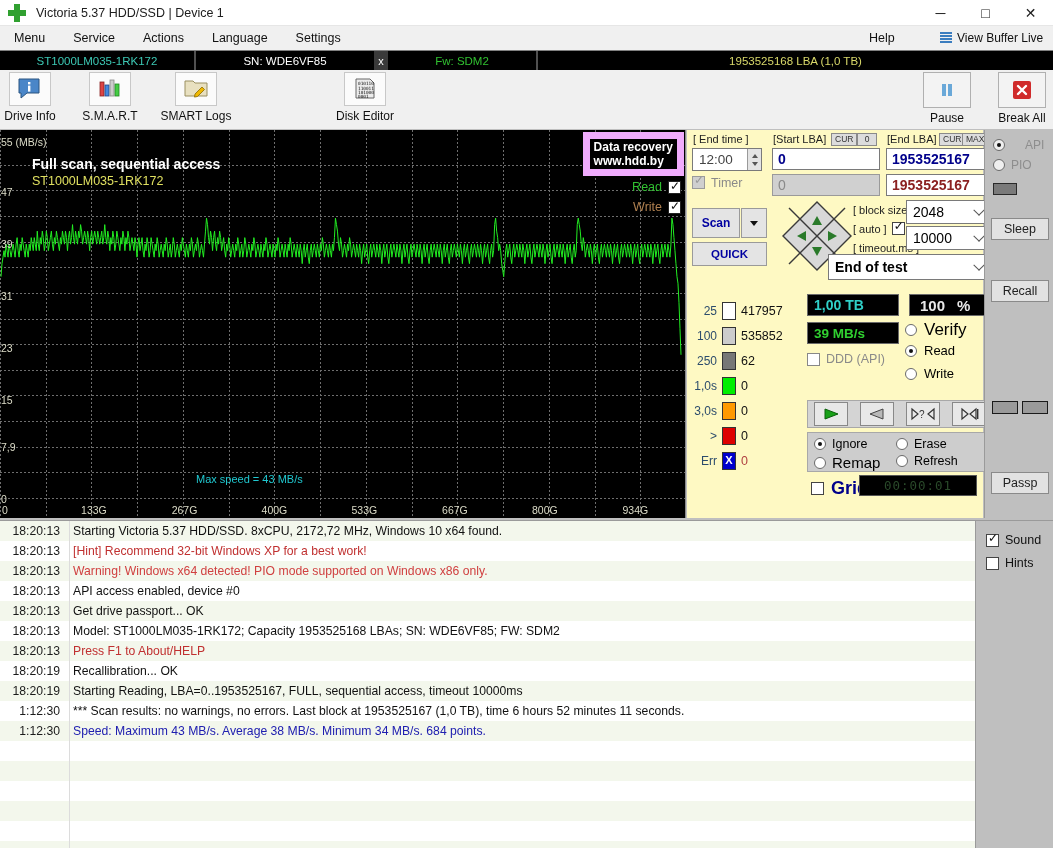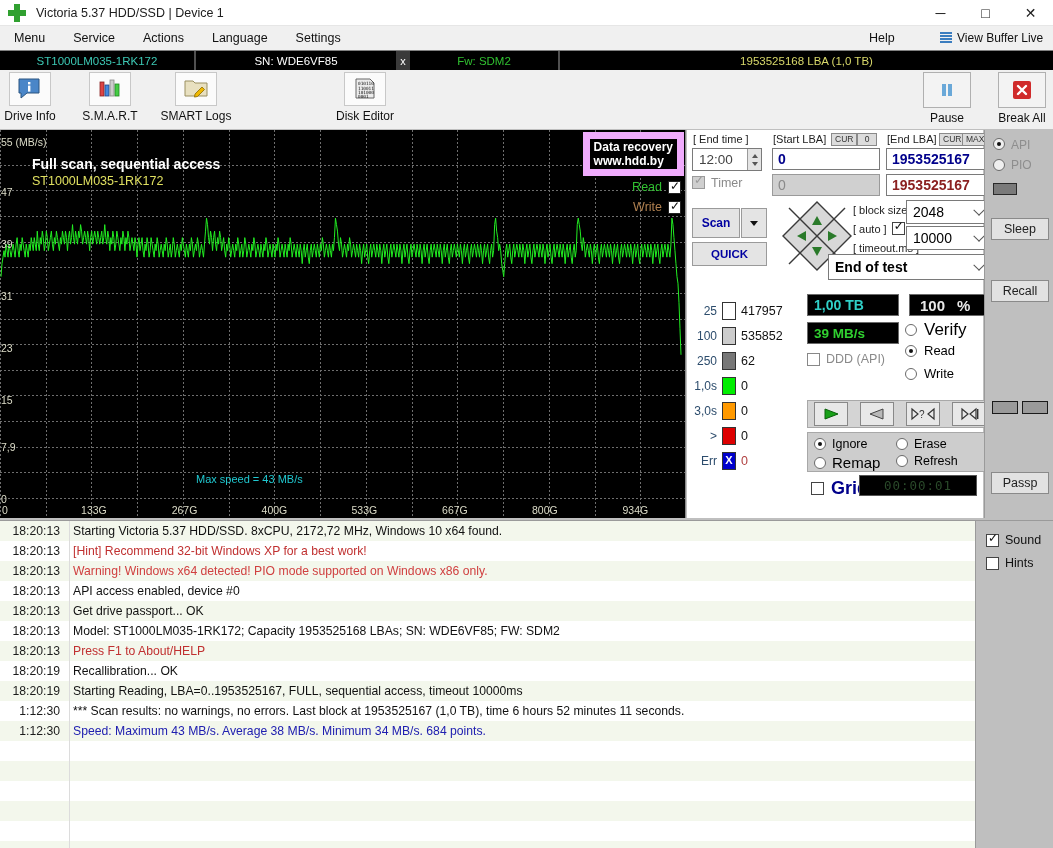--- a/index.html
+++ b/index.html
@@ -38,21 +38,21 @@
   #vb-icon i:nth-child(1){top:0px;} #vb-icon i:nth-child(2){top:3px;}
   #vb-icon i:nth-child(3){top:6px;} #vb-icon i:nth-child(4){top:9px;}
 
   
   #drivestrip {
     height:20px; background:#000; display:flex; align-items:center; font-size:11.5px;
     border-top:1px solid #808080;
   }
   .ds-cell { height:20px; display:flex; align-items:center; justify-content:center; }
   #ds-model { width:196px; color:#3cc8b4; border-right:2px solid #505050; }
-  #ds-sn { width:200px; color:#ffffff;border-radius:9px; }
+  #ds-sn { width:178px; color:#ffffff;border-radius:9px; }
   #ds-x { width:14px; color:#ffffff; background:#3a3a3a; font-size:11px; }
   #ds-fw { width:150px; color:#30c030; border-right:2px solid #505050; }
   #ds-lba { flex:1; color:#d8d86a;border-radius:10px; }
 
   
   #toolbar { height:60px; background:#f0f0f0; position:relative; border-bottom:1px solid #bfbfbf; }
   .tb-btn { position:absolute; top:2px; width:auto; text-align:center; cursor:default; }
   .tb-ico { width:42px; height:34px; margin:0 auto; border:1px solid #b8b8b8; background:#fbfbfb;
             display:flex; align-items:center; justify-content:center; position:relative; overflow:hidden;}
   .tb-ico.sel { border:1px solid #4a90d9; background:#eaf3fb; }
@@ -79,21 +79,21 @@
   #g-sub { position:absolute; left:32px; top:44px; color:#e0e060; font-size:12.5px; }
   #g-max { position:absolute; left:196px; top:471px; color:#20c8d0; font-size:11px; }
   #wm { position:absolute; right:1px; top:2px; background:#000; border:7px solid #f0abfc;
         padding:1px 4px; color:#fff; font-weight:bold; font-size:12px; line-height:14px; text-align:left;}
   .rw-row { position:absolute; right:4px; display:flex; align-items:center; gap:6px; }
   .rw-lbl { font-size:12.5px; }
   .rw-box { width:13px; height:13px; background:#fff; border:1px solid #222; position:relative; }
   .rw-box::after { content:"✓"; position:absolute; left:1px; top:-3px; font-size:12px; color:#111; }
 
   
-  #ctrl { position:absolute; left:687px; top:0; width:296px; height:388px; background:#ffffff; }
+  #ctrl { position:absolute; left:687px; top:0; width:296px; height:388px; background:#fef9c3; }
   .lbl-sm { font-size:11px; color:#222; }
   .tinybtn { font-size:8.5px; border:1px solid #8a8a8a; background:#dcdcdc; color:#333;
              padding:0 3px; line-height:11px; display:inline-block; }
   .efield { background:#fff; border:1px solid #7a7a7a; height:22px; display:flex; align-items:center;
             padding-left:5px; font-size:14px; font-weight:bold; color:#00008b; }
   .efield.disabled { background:#d0d0d0; color:#8a8a8a; font-weight:normal; border:1px solid #9a9a9a; }
   .efield.red { color:#8b2020; }
   .gbtn { background:#e4e4e4; border:1px solid #9a9a9a; display:flex; align-items:center;
           justify-content:center; color:#0000a0; font-weight:bold; cursor:default; }
   .combo { background:#fff; border:1px solid #7a7a7a; display:flex; align-items:center;
@@ -510,21 +510,21 @@
     <div style="position:absolute;left:124px;top:348px;display:flex;align-items:center;gap:7px;">
       <span class="cbx"></span>
       <span style="font-size:18px;color:#00008b;font-weight:bold;">Grid</span>
     </div>
     <div id="elapsed-box" style="position:absolute;left:172px;top:345px;width:118px;height:21px;background:#000;border:1px solid #555;display:flex;align-items:center;justify-content:center;">
       <span style="font-family:'DejaVu Sans Mono',monospace;font-size:12.5px;color:#2a4a2a;letter-spacing:1px;">00:00:01</span>
     </div>
   </div>
 
   <div id="rightcol">
-    <div style="position:absolute;left:8px;top:8px;display:flex;align-items:flex-start;gap:6px;">
+    <div style="position:absolute;left:8px;top:8px;display:flex;align-items:center;gap:20px;">
       <span class="radio on" style="background:#efefef;"></span>
       <span style="font-size:12px;color:#8e8e8e;">API</span>
     </div>
     <div style="position:absolute;left:8px;top:28px;display:flex;align-items:center;gap:6px;">
       <span class="radio" style="background:#efefef;"></span>
       <span style="font-size:12px;color:#8e8e8e;">PIO</span>
     </div>
     <div style="position:absolute;left:8px;top:53px;width:24px;height:12px;background:#7a7a7a;border:1px solid #2a2a2a;"></div>
 
     <div class="rbtn" style="position:absolute;left:6px;top:88px;width:58px;">Sleep</div>

